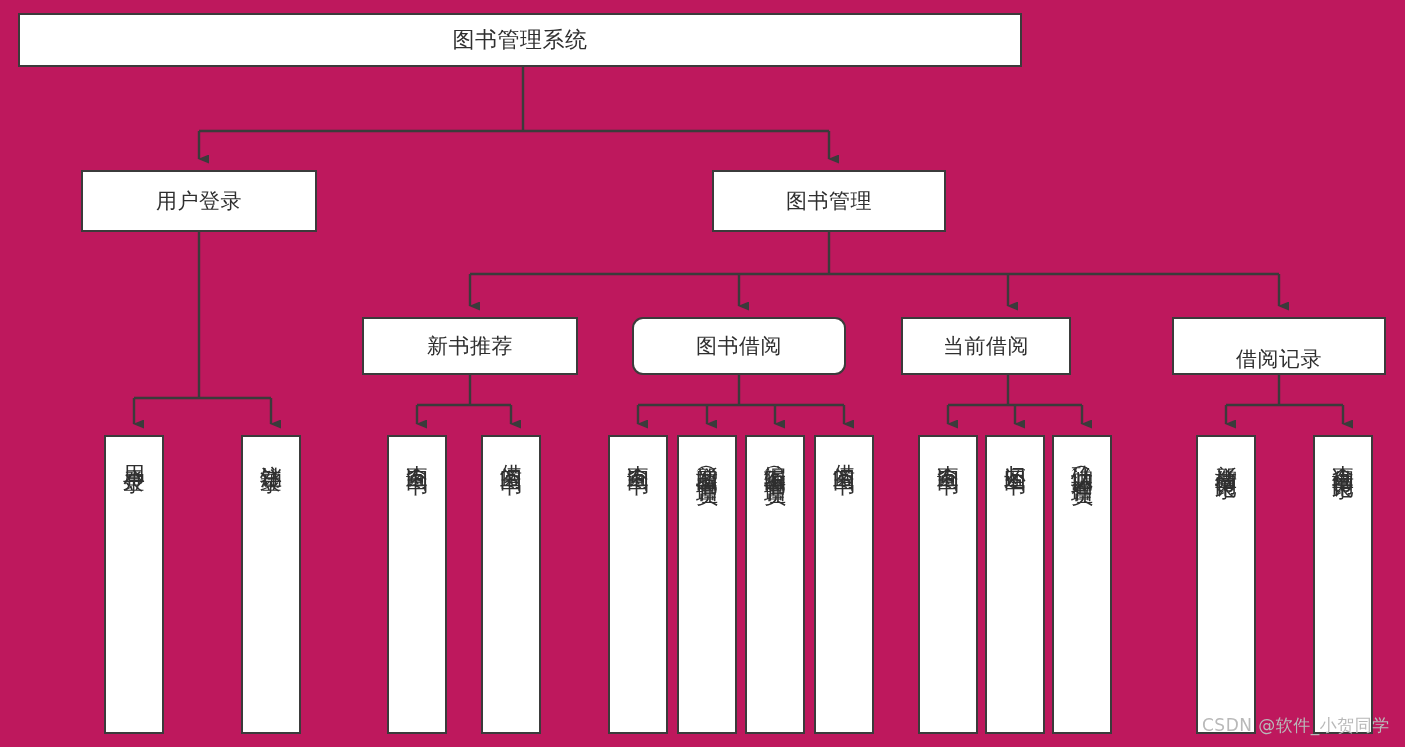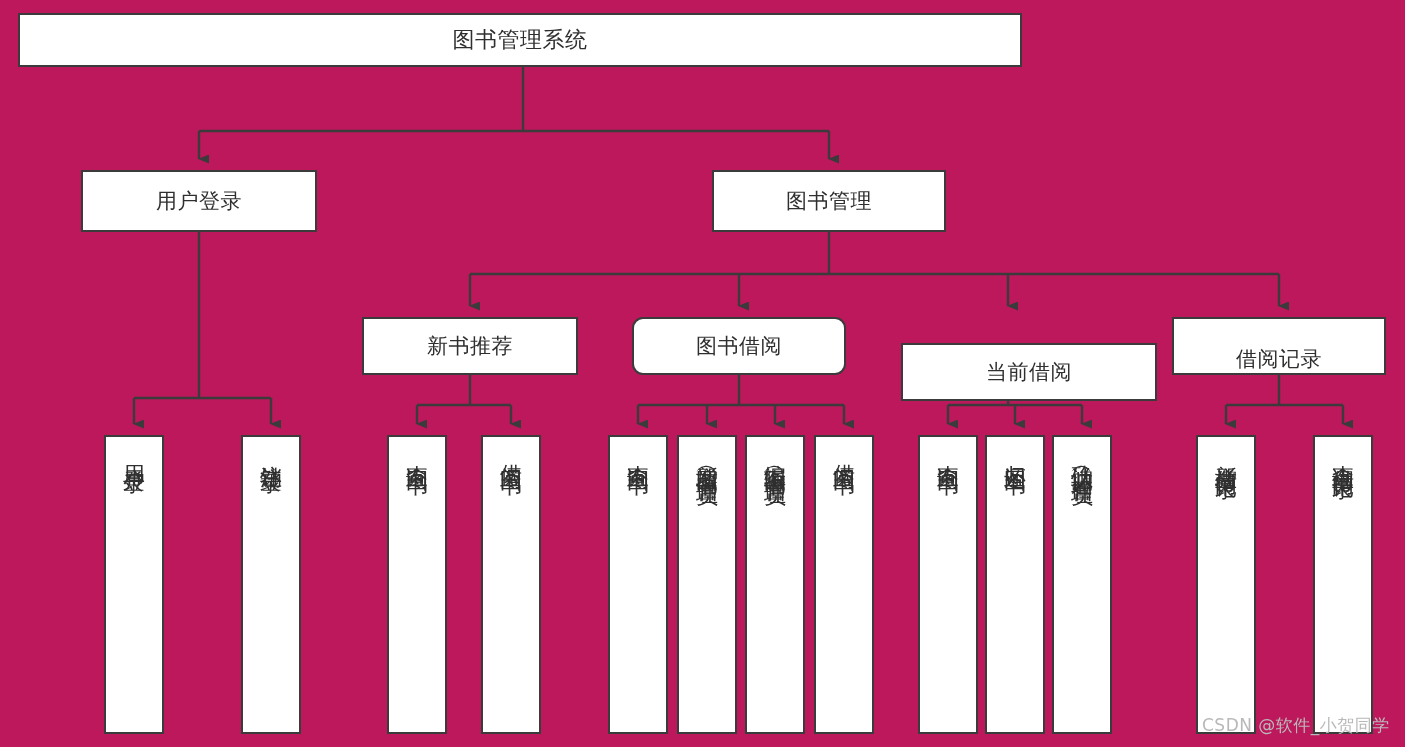--- a/index.html
+++ b/index.html
@@ -131,21 +131,21 @@
       </div>
       <div class="node horiz" style="left: 712px; top: 170px; width: 234px; height: 62px; border-color: rgb(59, 59, 59); background: rgb(255, 255, 255);">
         <span class="node-label" style="color: rgb(47, 47, 47);">图书管理</span>
       </div>
       <div class="node horiz" style="left: 362px; top: 317px; width: 216px; height: 58px; border-color: rgb(59, 59, 59); background: rgb(255, 255, 255);">
         <span class="node-label" style="color: rgb(47, 47, 47);">新书推荐</span>
       </div>
       <div class="node horiz" style="left: 632px; top: 317px; width: 214px; height: 58px; border-color: rgb(59, 59, 59); background: rgb(255, 255, 255); border-radius: 11px;">
         <span class="node-label" style="color: rgb(47, 47, 47);">图书借阅</span>
       </div>
-      <div class="node horiz" style="left: 901px; top: 317px; width: 256px; height: 58px; border-color: rgb(59, 59, 59); background: rgb(255, 255, 255); margin-top: 26px;">
+      <div class="node horiz" style="left: 901px; top: 317px; width: 170px; height: 58px; border-color: rgb(59, 59, 59); background: rgb(255, 255, 255);">
         <span class="node-label" style="color: rgb(47, 47, 47);">当前借阅</span>
       </div>
       <div class="node horiz" style="left: 1172px; top: 317px; width: 214px; height: 58px; border-color: rgb(59, 59, 59); background: rgb(255, 255, 255); align-items: flex-end;">
         <span class="node-label" style="color: rgb(47, 47, 47);">借阅记录</span>
       </div>
       <div class="node vert" style="left: 104px; top: 435px; width: 60px; height: 299px; border-color: rgb(59, 59, 59); background: rgb(255, 255, 255);">
         <span class="node-label" style="color: rgb(47, 47, 47);">用户登录</span>
       </div>
       <div class="node vert" style="left: 241px; top: 435px; width: 60px; height: 299px; border-color: rgb(59, 59, 59); background: rgb(255, 255, 255);">
         <span class="node-label" style="color: rgb(47, 47, 47);">注销登录</span>

